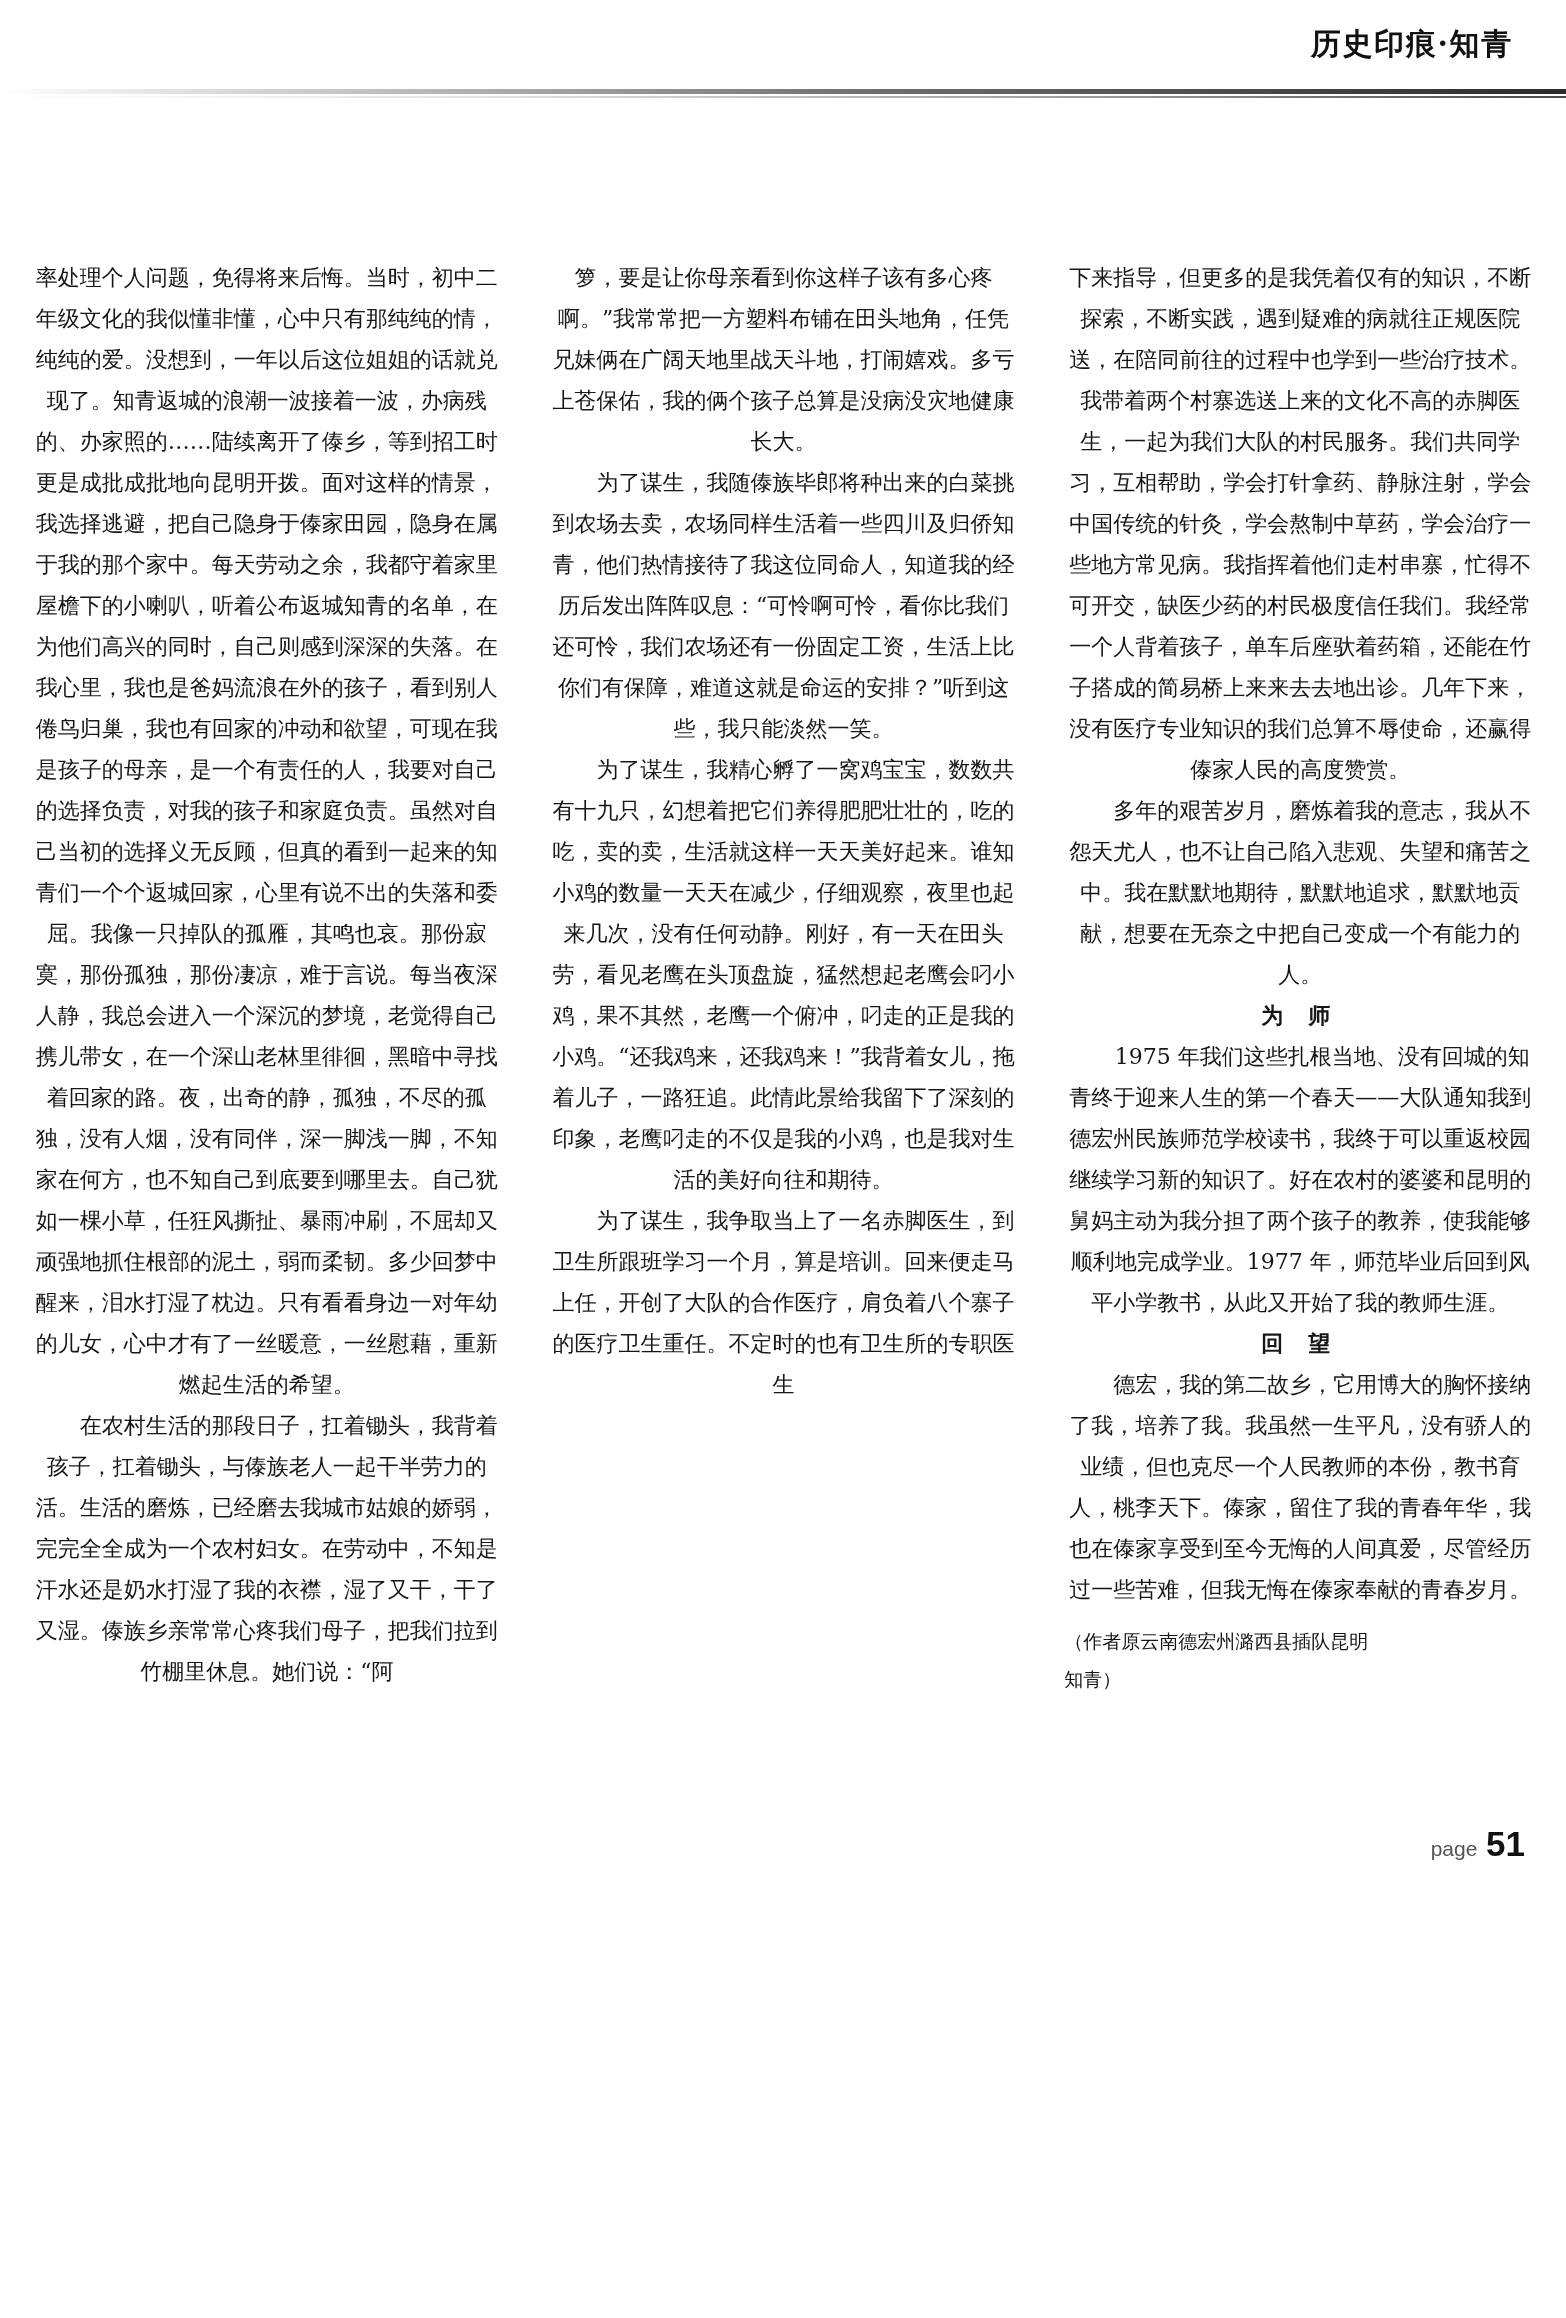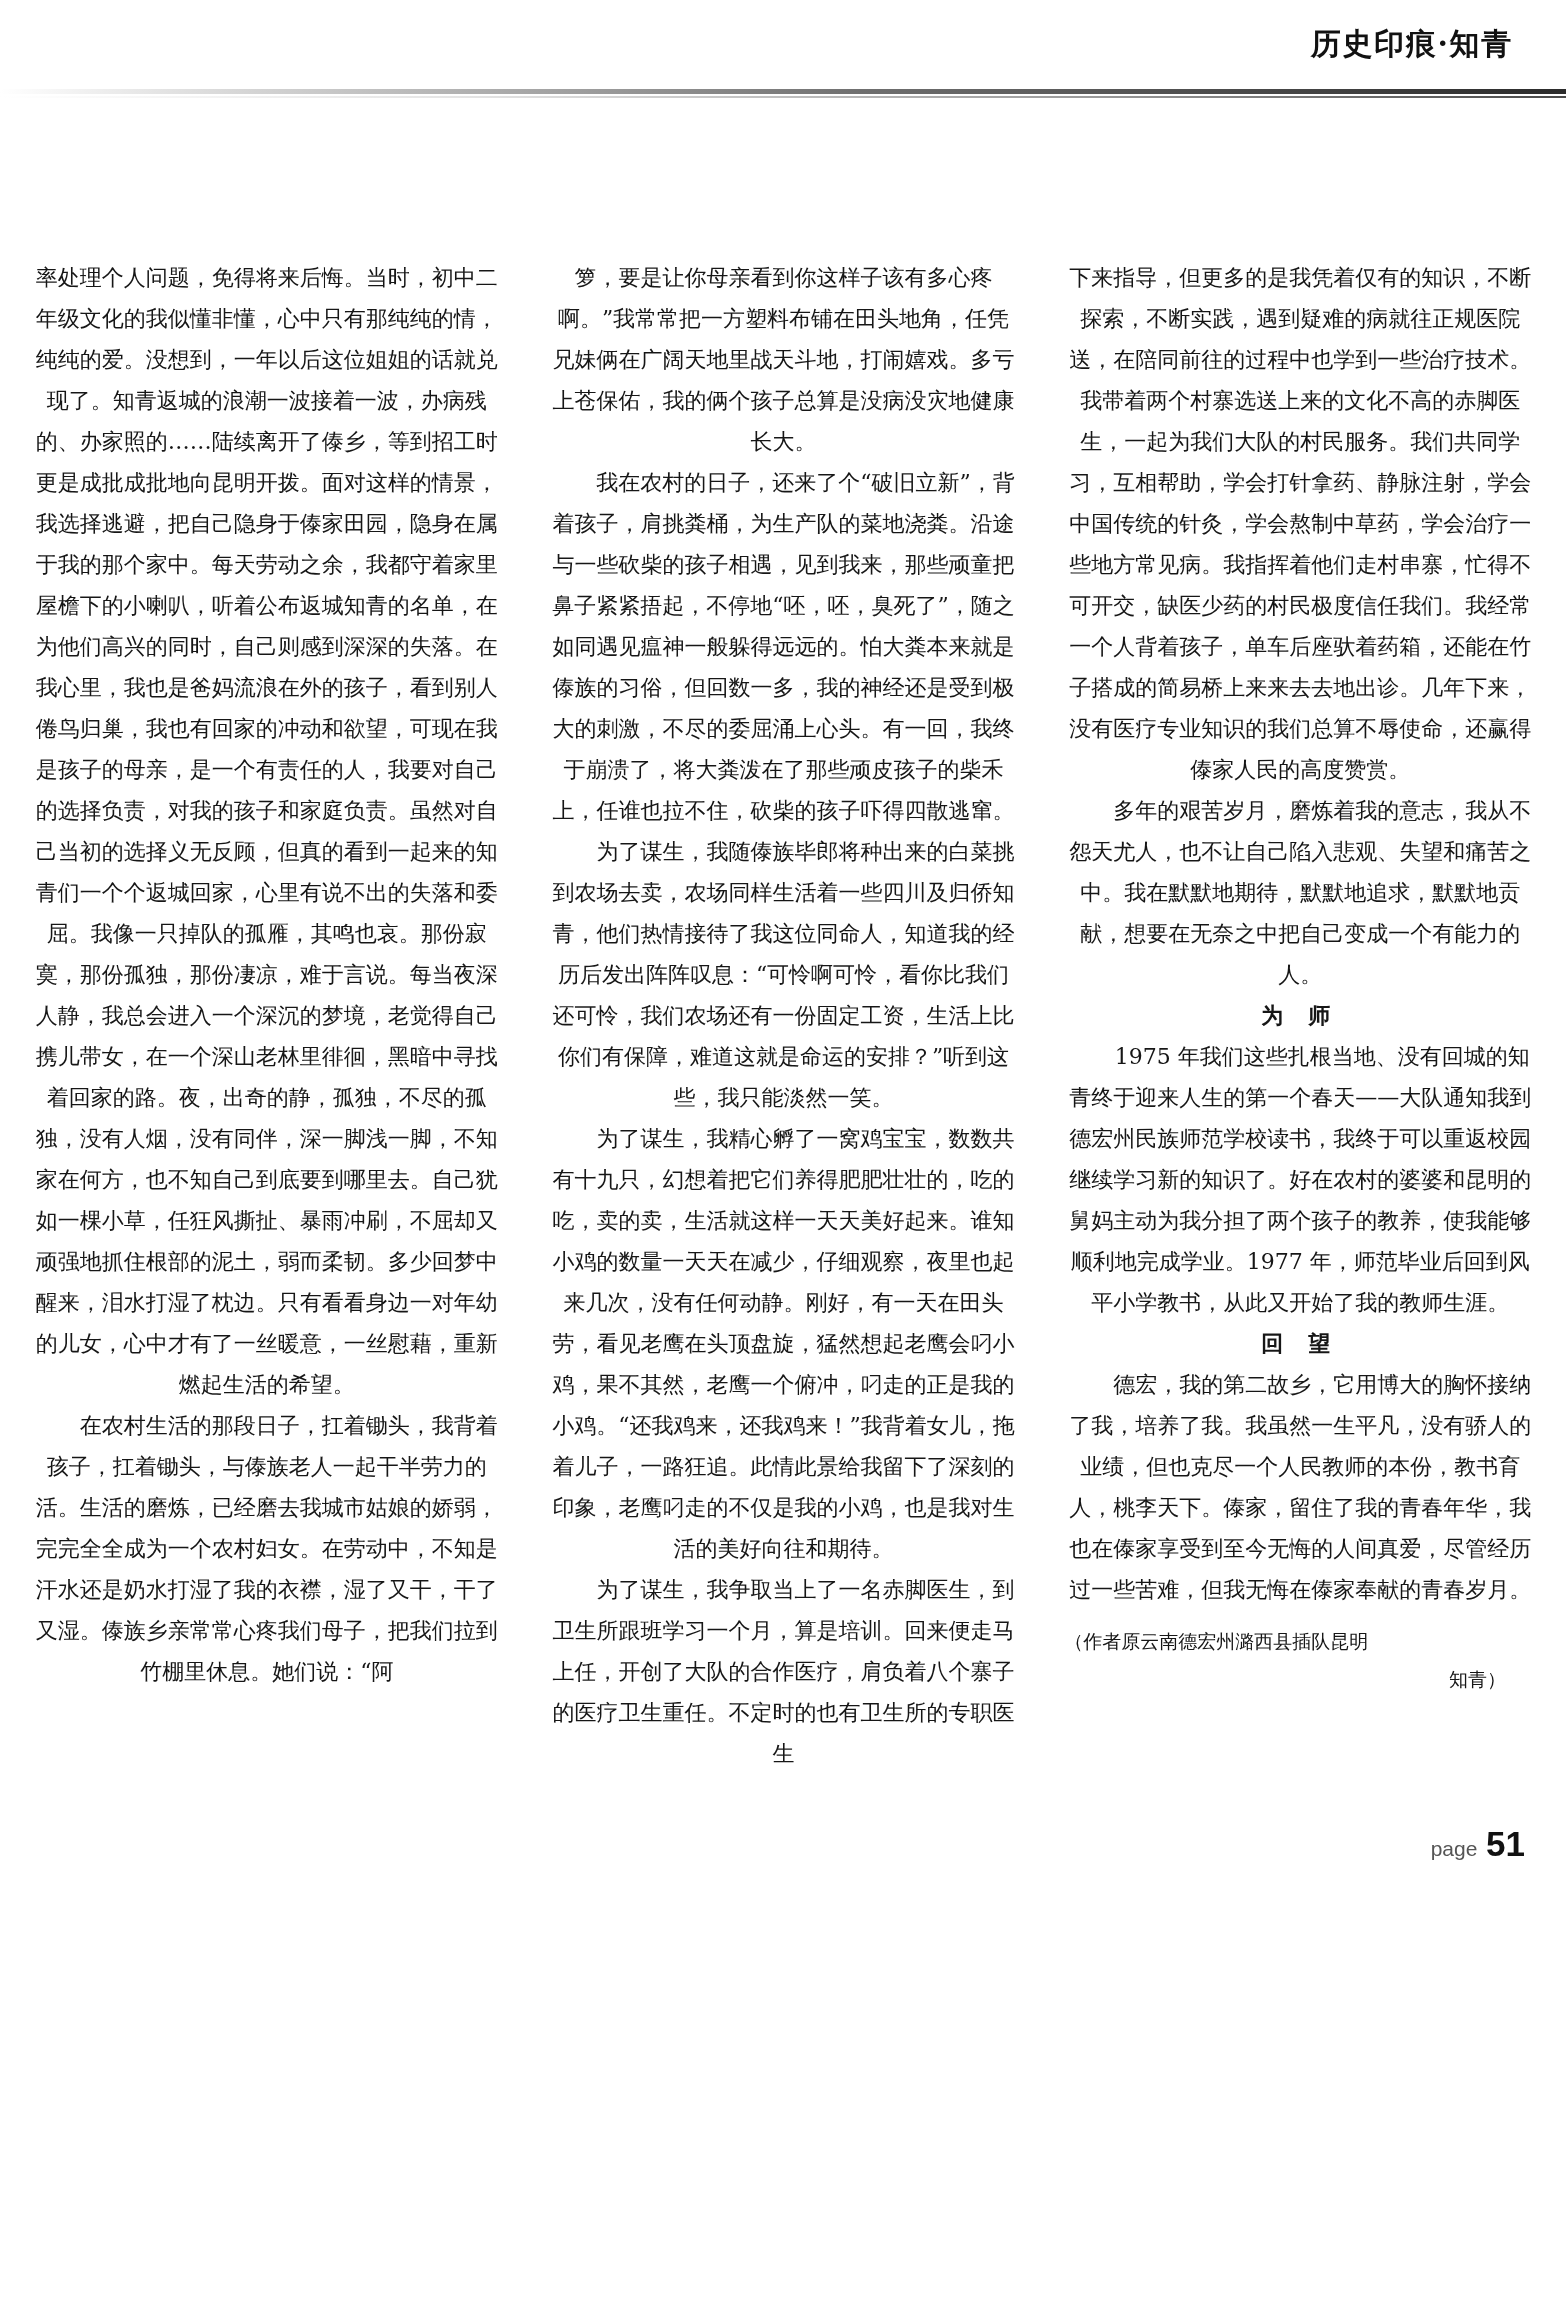--- a/index.html
+++ b/index.html
@@ -89,21 +89,21 @@
     font-size: 22px;
     line-height: 41px;
   }
   .byline {
     margin-top: 12.2px;
     font-size: 19px;
     line-height: 38px;
   }
   .byline .line2 {
     display: block;
-    text-align: right;
+    text-align: left;
     padding-right: 30px;
   }
 
   
   .footer {
     position: absolute;
     right: 42px;
     bottom: 38px;
     display: flex;
     align-items: baseline;
@@ -135,21 +135,20 @@
 
   <div class="columns">
 
     <div class="col">
       <p>率处理个人问题，免得将来后悔。当时，初中二年级文化的我似懂非懂，心中只有那纯纯的情，纯纯的爱。没想到，一年以后这位姐姐的话就兑现了。知青返城的浪潮一波接着一波，办病残的、办家照的……陆续离开了傣乡，等到招工时更是成批成批地向昆明开拨。面对这样的情景，我选择逃避，把自己隐身于傣家田园，隐身在属于我的那个家中。每天劳动之余，我都守着家里屋檐下的小喇叭，听着公布返城知青的名单，在为他们高兴的同时，自己则感到深深的失落。在我心里，我也是爸妈流浪在外的孩子，看到别人倦鸟归巢，我也有回家的冲动和欲望，可现在我是孩子的母亲，是一个有责任的人，我要对自己的选择负责，对我的孩子和家庭负责。虽然对自己当初的选择义无反顾，但真的看到一起来的知青们一个个返城回家，心里有说不出的失落和委屈。我像一只掉队的孤雁，其鸣也哀。那份寂寞，那份孤独，那份凄凉，难于言说。每当夜深人静，我总会进入一个深沉的梦境，老觉得自己携儿带女，在一个深山老林里徘徊，黑暗中寻找着回家的路。夜，出奇的静，孤独，不尽的孤独，没有人烟，没有同伴，深一脚浅一脚，不知家在何方，也不知自己到底要到哪里去。自己犹如一棵小草，任狂风撕扯、暴雨冲刷，不屈却又顽强地抓住根部的泥土，弱而柔韧。多少回梦中醒来，泪水打湿了枕边。只有看看身边一对年幼的儿女，心中才有了一丝暖意，一丝慰藉，重新燃起生活的希望。</p>
       <p class="indent">在农村生活的那段日子，扛着锄头，我背着孩子，扛着锄头，与傣族老人一起干半劳力的活。生活的磨炼，已经磨去我城市姑娘的娇弱，完完全全成为一个农村妇女。在劳动中，不知是汗水还是奶水打湿了我的衣襟，湿了又干，干了又湿。傣族乡亲常常心疼我们母子，把我们拉到竹棚里休息。她们说：“阿</p>
     </div>
 
     <div class="col">
       <p>箩，要是让你母亲看到你这样子该有多心疼啊。”我常常把一方塑料布铺在田头地角，任凭兄妹俩在广阔天地里战天斗地，打闹嬉戏。多亏上苍保佑，我的俩个孩子总算是没病没灾地健康长大。</p>
-      <p class="indent">我在农村的日子，还来了个“破旧立新”，背着孩子，肩挑粪桶，为生产队的菜地浇粪。沿途与一些砍柴的孩子相遇，见到我来，那些顽童把鼻子紧紧捂起，不停地“呸，呸，臭死了”，随之如同遇见瘟神一般躲得远远的。怕大粪本来就是傣族的习俗，但回数一多，我的神经还是受到极大的刺激，不尽的委屈涌上心头。有一回，我终于崩溃了，将大粪泼在了那些顽皮孩子的柴禾上，任谁也拉不住，砍柴的孩子吓得四散逃窜。</p>
       <p class="indent">为了谋生，我随傣族毕郎将种出来的白菜挑到农场去卖，农场同样生活着一些四川及归侨知青，他们热情接待了我这位同命人，知道我的经历后发出阵阵叹息：“可怜啊可怜，看你比我们还可怜，我们农场还有一份固定工资，生活上比你们有保障，难道这就是命运的安排？”听到这些，我只能淡然一笑。</p>
       <p class="indent">为了谋生，我精心孵了一窝鸡宝宝，数数共有十九只，幻想着把它们养得肥肥壮壮的，吃的吃，卖的卖，生活就这样一天天美好起来。谁知小鸡的数量一天天在减少，仔细观察，夜里也起来几次，没有任何动静。刚好，有一天在田头劳，看见老鹰在头顶盘旋，猛然想起老鹰会叼小鸡，果不其然，老鹰一个俯冲，叼走的正是我的小鸡。“还我鸡来，还我鸡来！”我背着女儿，拖着儿子，一路狂追。此情此景给我留下了深刻的印象，老鹰叼走的不仅是我的小鸡，也是我对生活的美好向往和期待。</p>
       <p class="indent">为了谋生，我争取当上了一名赤脚医生，到卫生所跟班学习一个月，算是培训。回来便走马上任，开创了大队的合作医疗，肩负着八个寨子的医疗卫生重任。不定时的也有卫生所的专职医生</p>
     </div>
 
     <div class="col">
       <p>下来指导，但更多的是我凭着仅有的知识，不断探索，不断实践，遇到疑难的病就往正规医院送，在陪同前往的过程中也学到一些治疗技术。我带着两个村寨选送上来的文化不高的赤脚医生，一起为我们大队的村民服务。我们共同学习，互相帮助，学会打针拿药、静脉注射，学会中国传统的针灸，学会熬制中草药，学会治疗一些地方常见病。我指挥着他们走村串寨，忙得不可开交，缺医少药的村民极度信任我们。我经常一个人背着孩子，单车后座驮着药箱，还能在竹子搭成的简易桥上来来去去地出诊。几年下来，没有医疗专业知识的我们总算不辱使命，还赢得傣家人民的高度赞赏。</p>
       <p class="indent">多年的艰苦岁月，磨炼着我的意志，我从不怨天尤人，也不让自己陷入悲观、失望和痛苦之中。我在默默地期待，默默地追求，默默地贡献，想要在无奈之中把自己变成一个有能力的人。</p>
 
       <p class="subhead">为  师</p>

